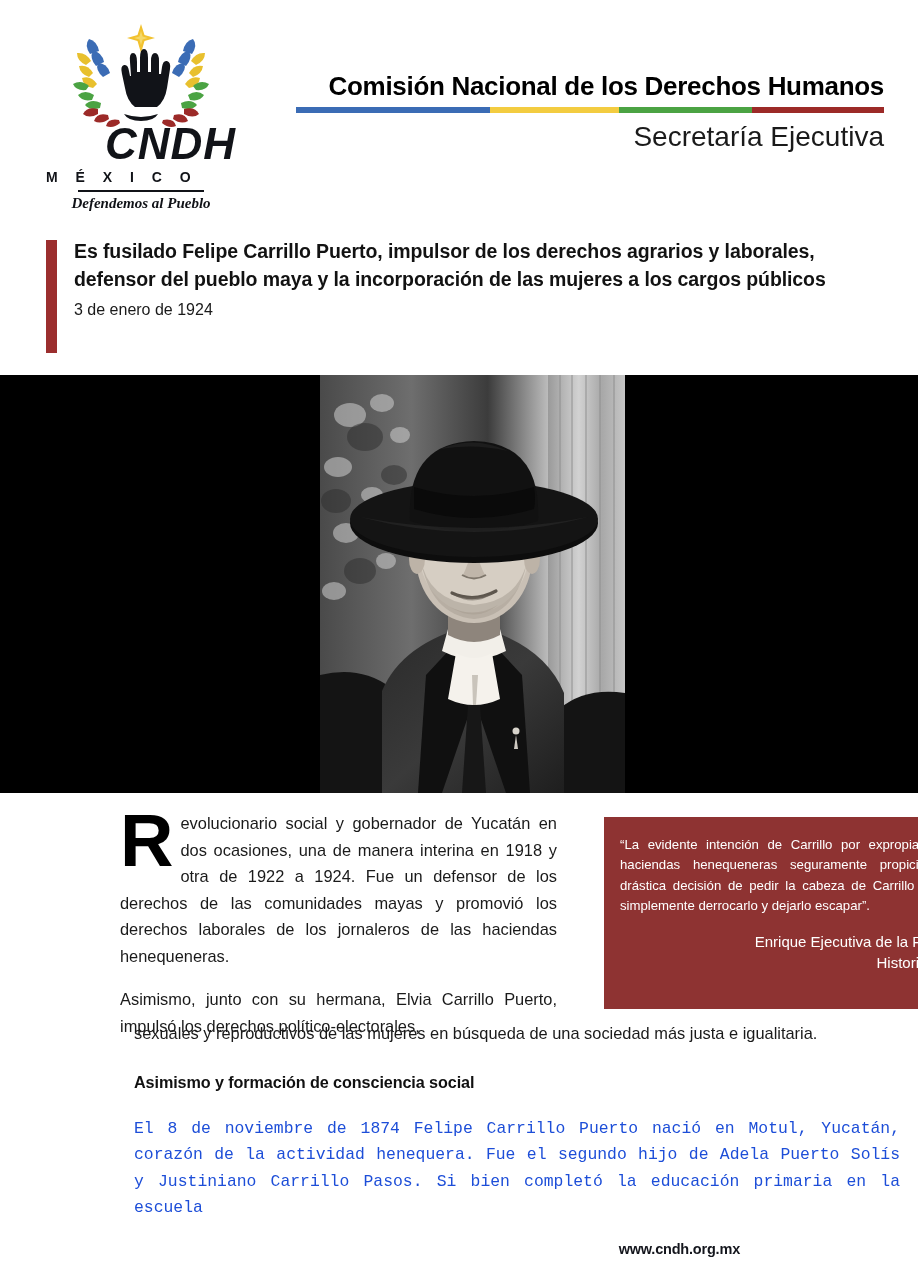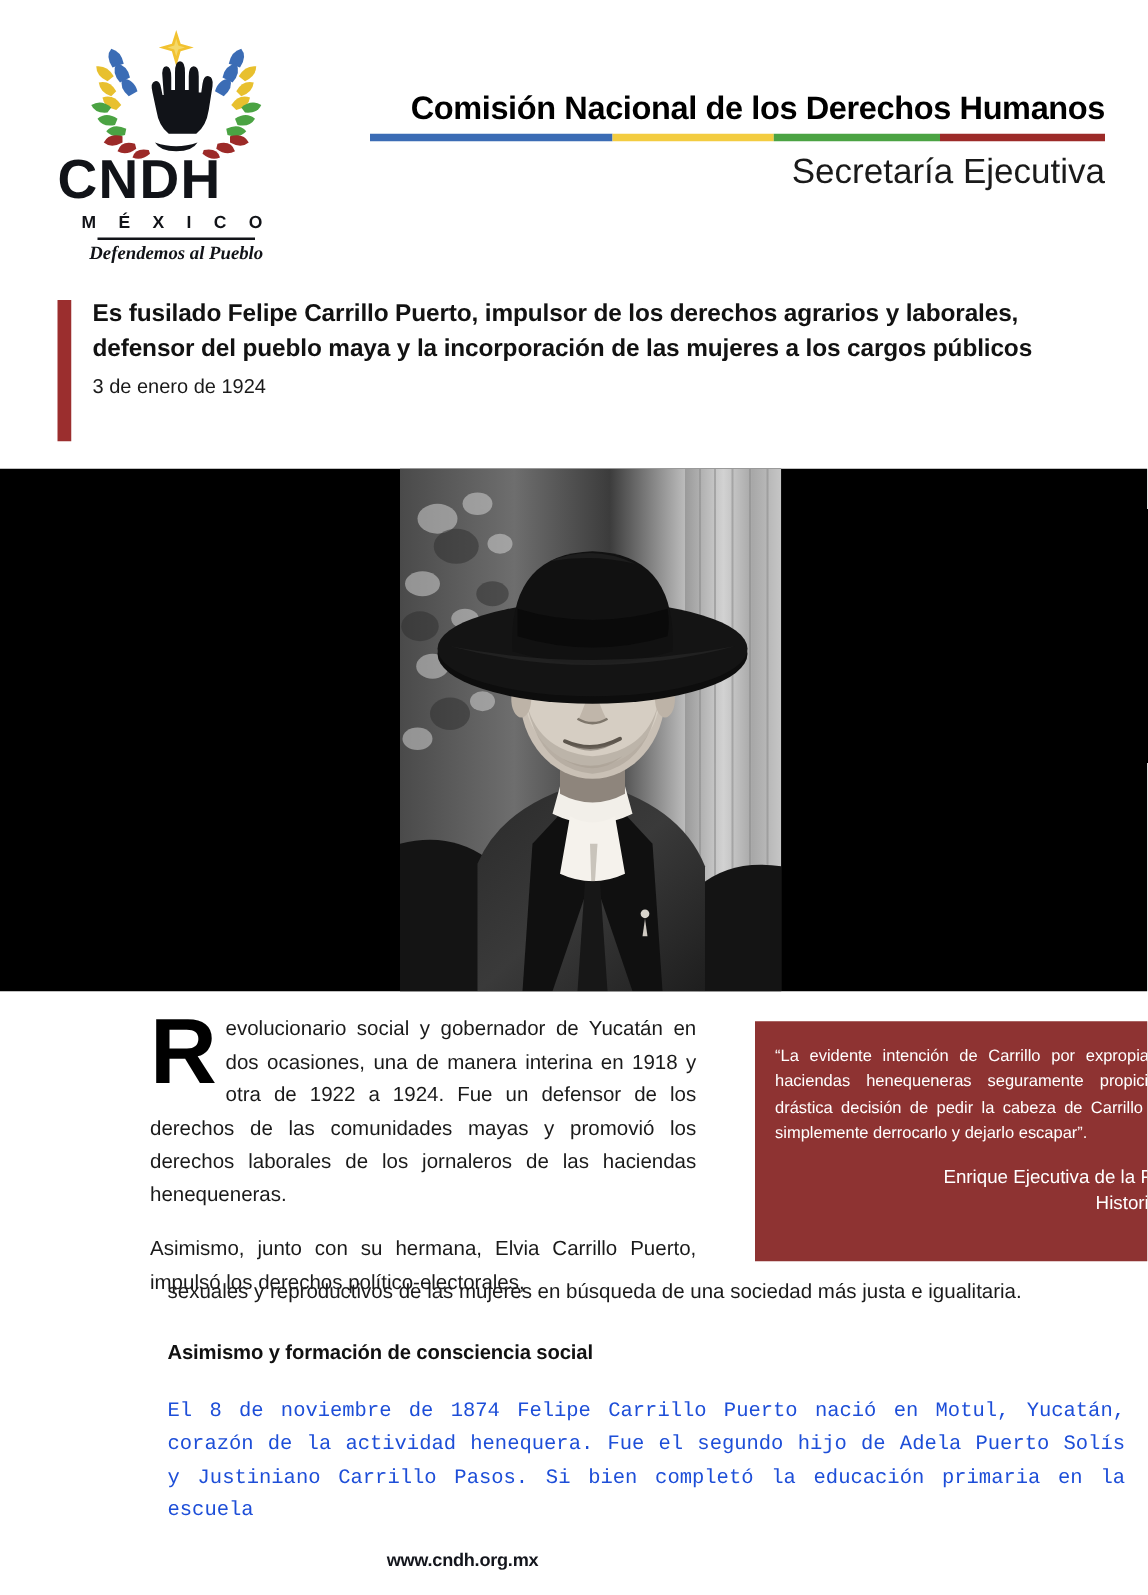--- a/index.html
+++ b/index.html
@@ -36,33 +36,34 @@
   }
   .wreath-wrap {
     position: relative;
     width: 190px;
     height: 112px;
   }
   .logo-text-cndh {
     position: absolute;
     left: 0; top: 104px;
     width: 190px;
-    text-align: left;
+    text-align: right;
     font-family: "Liberation Sans", sans-serif;
     font-weight: bold;
     font-size: 44px;
     letter-spacing: 1px;
     color: #111318;
     line-height: 1;
+    font-style: italic;
   }
   .logo-text-mexico {
     position: absolute;
     left: 0; top: 152px;
     width: 190px;
-    text-align: center;
+    text-align: left;
     font-family: "Liberation Sans", sans-serif;
     font-weight: bold;
     font-size: 14px;
     letter-spacing: 7px;
     color: #111318;
     line-height: 1;
   }
   .logo-rule {
     position: absolute;
     left: 32px; top: 172px;
@@ -278,21 +279,21 @@
     text-align: justify;
     text-align-last: left;
   }
 
   
   .footer {
     position: absolute;
     left: 0;
     top: 1240px;
     width: 740px;
-    text-align: center;
+    text-align: right;
   }
   .footer-url {
     font-family: "Liberation Sans", sans-serif;
     font-weight: bold;
     font-size: 14.5px;
     color: #14161d;
     letter-spacing: -0.2px;
   }
 </style>
 </head>

